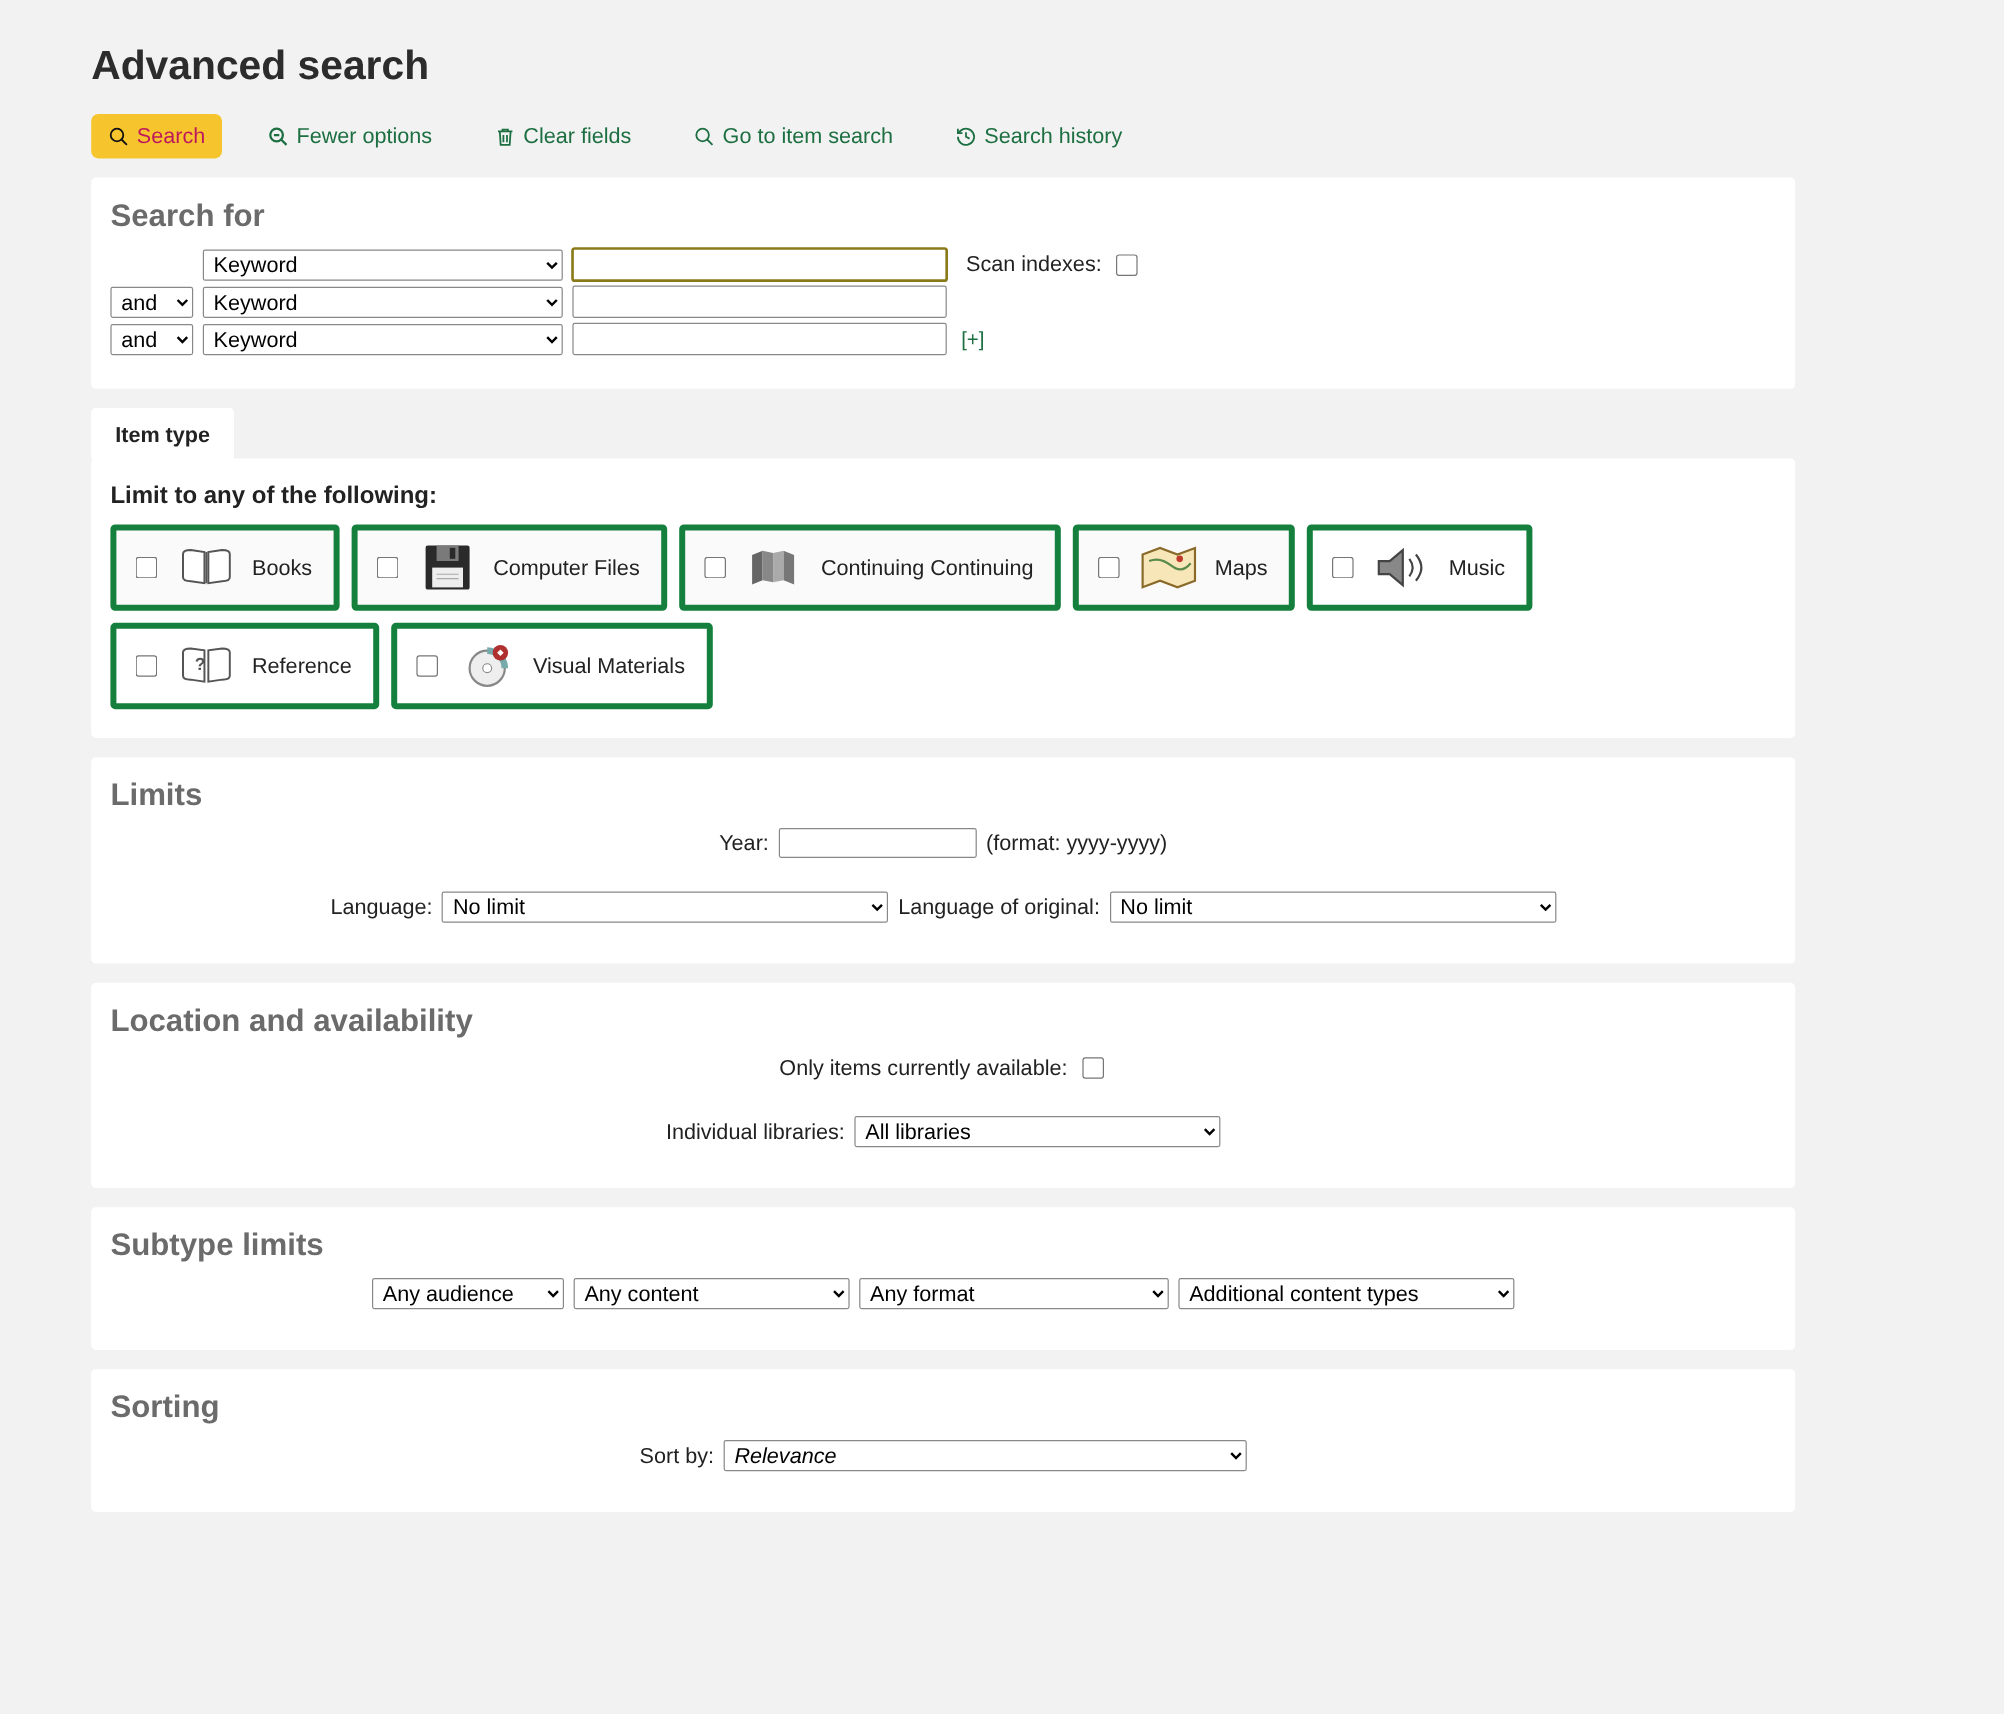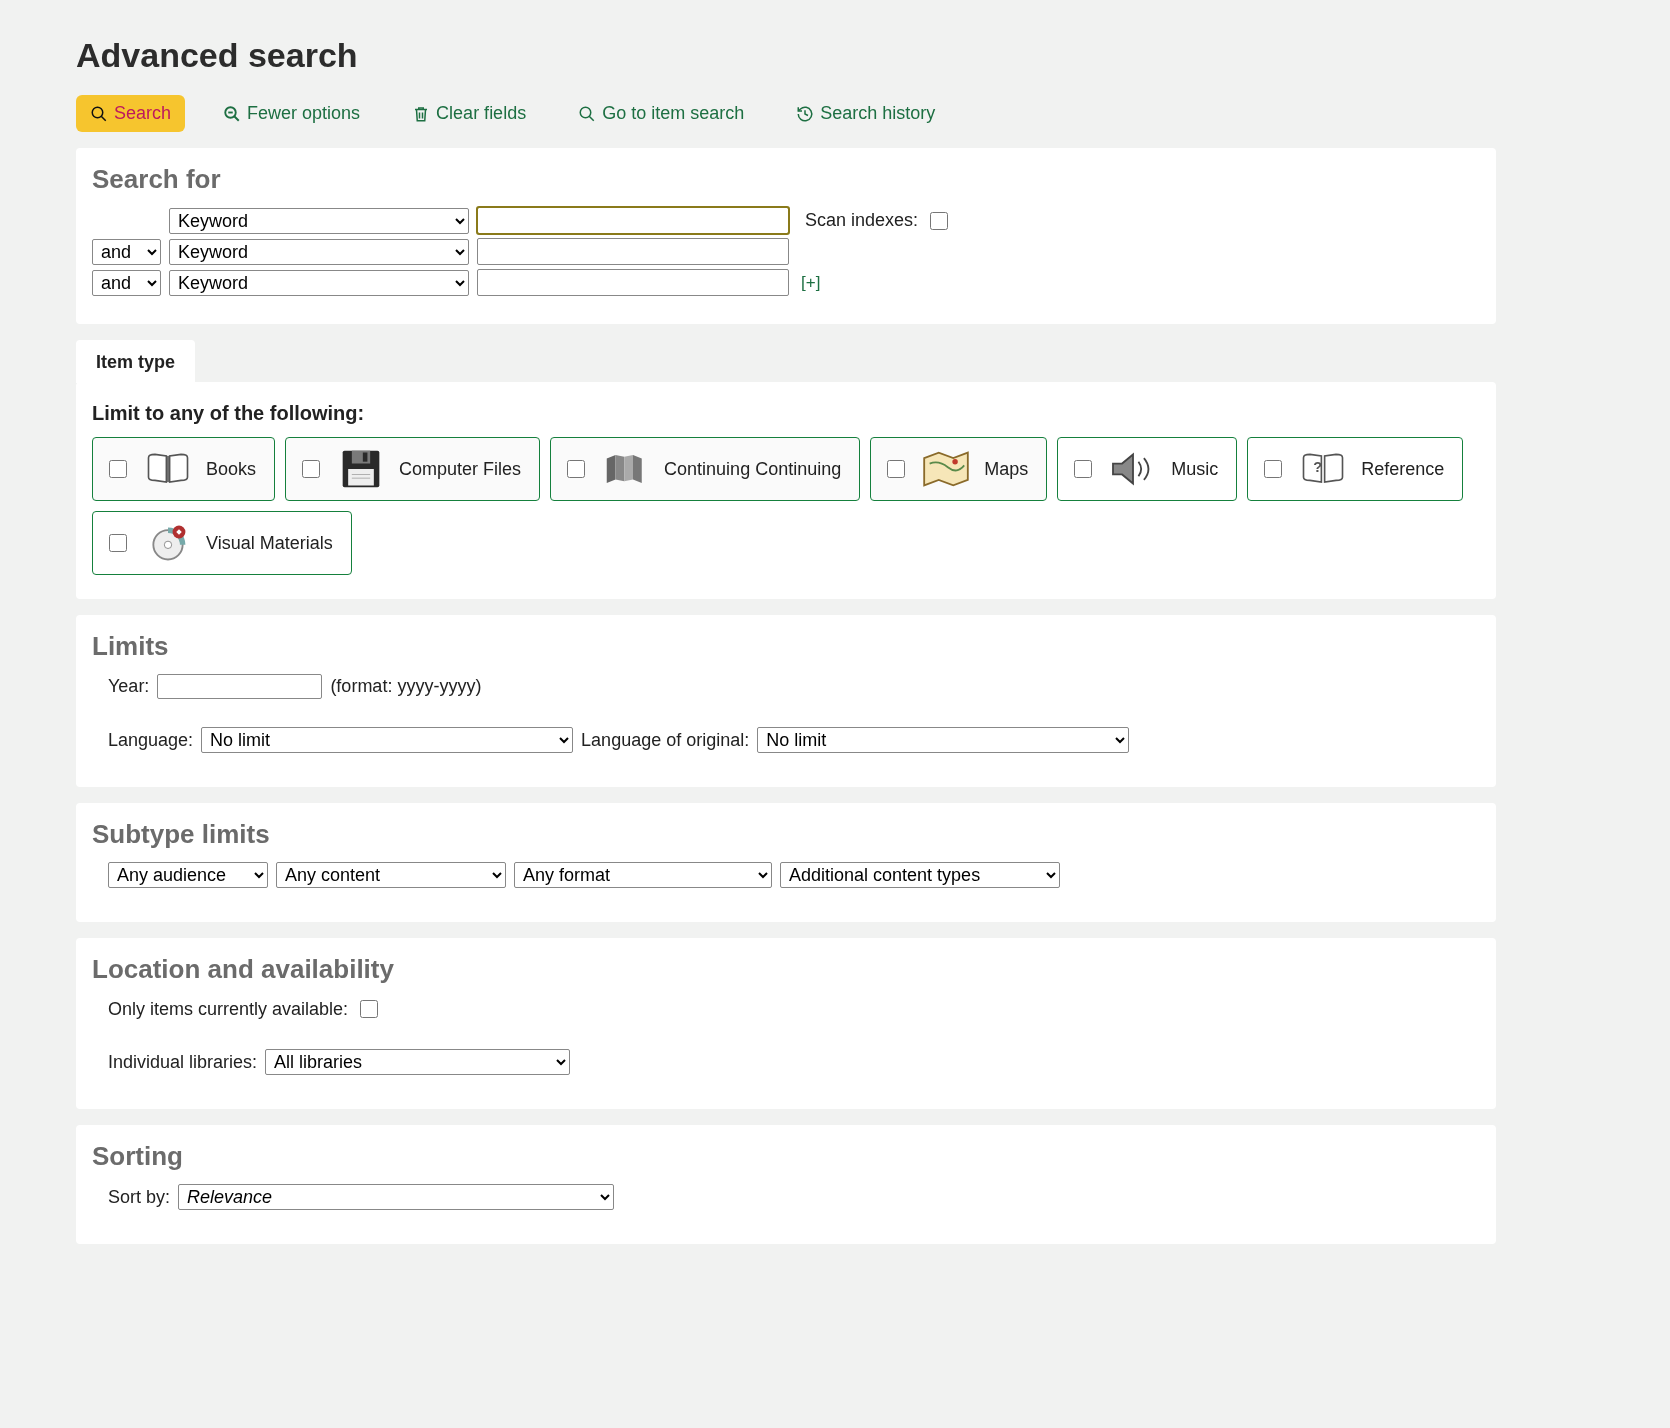--- a/index.html
+++ b/index.html
@@ -48,27 +48,27 @@
   .tab {
     display: inline-block; background: #fff; padding: 12px 20px 10px;
     font-weight: 700; border-radius: 4px 4px 0 0;
     margin-bottom: -1px;
   }
   .itemtype-grid {
     display: flex; flex-wrap: wrap; gap: 10px; margin-top: 6px;
   }
   .itemtype-card {
     display: flex; align-items: center; gap: 12px;
-    border: 1px solid #15803d; border-radius: 4px;
+    border: 5px solid #15803d; border-radius: 4px;
     padding: 10px 18px 10px 12px; background: #fafafa;
   }
   .itemtype-card.row2 { background: #fff; }
   .itemtype-card .icon { width: 52px; height: 42px; display: flex; align-items:center; justify-content:center; }
   .itemtype-card .label { font-size: 18px; }
-  .field-row { margin: 10px 16px; display: flex; align-items: center; gap: 8px; flex-wrap: wrap; }
+  .field-row { margin: 10px 3px; display: flex; align-items: center; gap: 8px; flex-wrap: wrap; justify-content: center; }
   .field-row label { font-size: 18px; }
   .year-input { width: 165px; }
   .lang-sel { width: 372px; }
   .subtype-sel { width: 230px; }
   .fmt-sel { width: 258px; }
   .addl-sel { width: 280px; }
   .lib-sel { width: 305px; }
   .sort-sel { width: 436px; font-style: italic; }
   input[type=checkbox] { width: 18px; height: 18px; }
 </style>
@@ -255,42 +255,42 @@
     </div>
     <div class="field-row" style="margin-top:28px">
       <label>Language:</label>
       <select class="lang-sel"><option>No limit</option></select>
       <label>Language of original:</label>
       <select class="lang-sel"><option>No limit</option></select>
     </div>
   </div>
 
   <div class="panel">
+    <h2>Location and availability</h2>
+    <div class="field-row">
+      <label>Only items currently available:</label>
+      <input type="checkbox" style="">
+    </div>
+    <div class="field-row" style="margin-top:28px">
+      <label>Individual libraries:</label>
+      <select class="lib-sel"><option>All libraries</option></select>
+    </div>
+  </div>
+
+  <div class="panel">
     <h2>Subtype limits</h2>
     <div class="field-row">
       <select class="subtype-sel" style="width:160px"><option>Any audience</option></select>
       <select class="subtype-sel"><option>Any content</option></select>
       <select class="fmt-sel"><option>Any format</option></select>
       <select class="addl-sel"><option>Additional content types</option></select>
     </div>
   </div>
 
   <div class="panel">
-    <h2>Location and availability</h2>
-    <div class="field-row">
-      <label>Only items currently available:</label>
-      <input type="checkbox" style="">
-    </div>
-    <div class="field-row" style="margin-top:28px">
-      <label>Individual libraries:</label>
-      <select class="lib-sel"><option>All libraries</option></select>
-    </div>
-  </div>
-
-  <div class="panel">
     <h2>Sorting</h2>
     <div class="field-row">
       <label>Sort by:</label>
       <select class="sort-sel"><option>Relevance</option></select>
     </div>
   </div>
 
 </div>
 
 </body></html>

